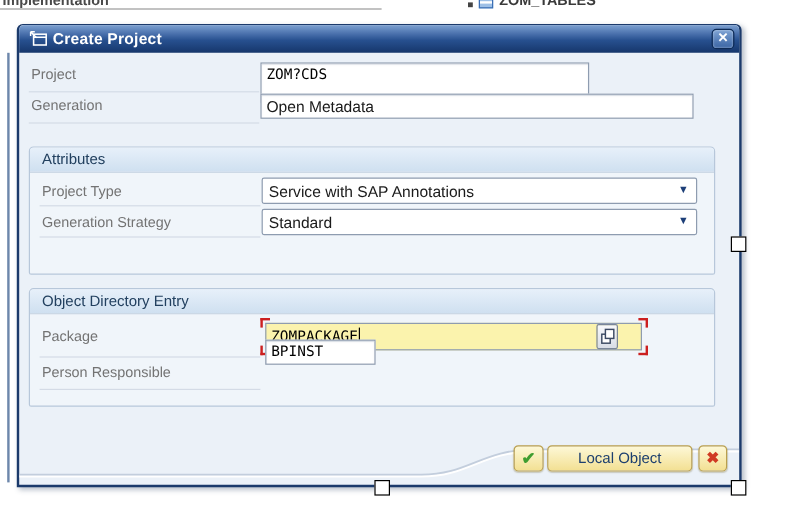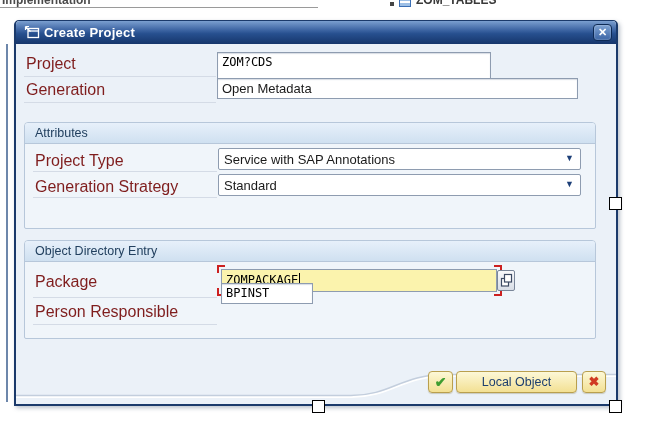--- a/index.html
+++ b/index.html
@@ -68,21 +68,21 @@
   .close-btn {
     position:absolute; right:4px; top:3px; width:19px; height:17px;
     background:linear-gradient(180deg,#7fa3d4,#3a64a4);
     border:1px solid #0d2a55; border-radius:4px;
     color:#ffffff; font-size:11px; font-weight:bold;
     text-align:center; line-height:15px; cursor:pointer;
     box-shadow:inset 0 0 2px rgba(255,255,255,0.6);
   }
 
   
-  .lbl { position:absolute; font-size:16px; color:#7f1d1d; white-space:nowrap; }
+  .lbl { position:absolute; font-size:12px; color:#737373; white-space:nowrap; }
   .sep { position:absolute; height:1px; background:#d4dbe6; }
 
   .field {
     position:absolute; background:#ffffff; border:1px solid #8e9cb0;
     font-size:12.5px; color:#000;
     padding:2px 4px 0 4px; white-space:nowrap; overflow:hidden;
     box-shadow:inset 0 1px 1px rgba(140,155,175,0.35);
   }
   .mono { font-family:"DejaVu Sans Mono", monospace; font-size:12px; }
   .sans-val { font-family:"Liberation Sans", sans-serif; font-size:13px; color:#1a1a1a; }
@@ -208,21 +208,21 @@
     </div>
     <div class="sep" style="left:8px; top:74px; width:184px;"></div>
   </div>
 
   <div class="groupbox" style="left:8px; top:219px; width:572px; height:99px;">
     <div class="ghead">
       <span>Object Directory Entry</span>
     </div>
 
     <span class="lbl" style="left:10px; top:32px;">Package</span>
-    <div class="pkg-wrap" style="left:196px; top:28px; width:276px; height:23px;">
+    <div class="pkg-wrap" style="left:196px; top:28px; width:314px; height:23px;">
       <div class="pkg-field mono">
         <span>ZOMPACKAGE</span><span class="caret"></span>
       </div>
       <span class="corner tl"></span>
       <span class="corner tr"></span>
       <span class="corner bl"></span>
       <span class="corner br"></span>
     </div>
     <div class="f4-btn" style="left:472px; top:29px;">
       <svg width="13" height="15" viewBox="0 0 13 15">

